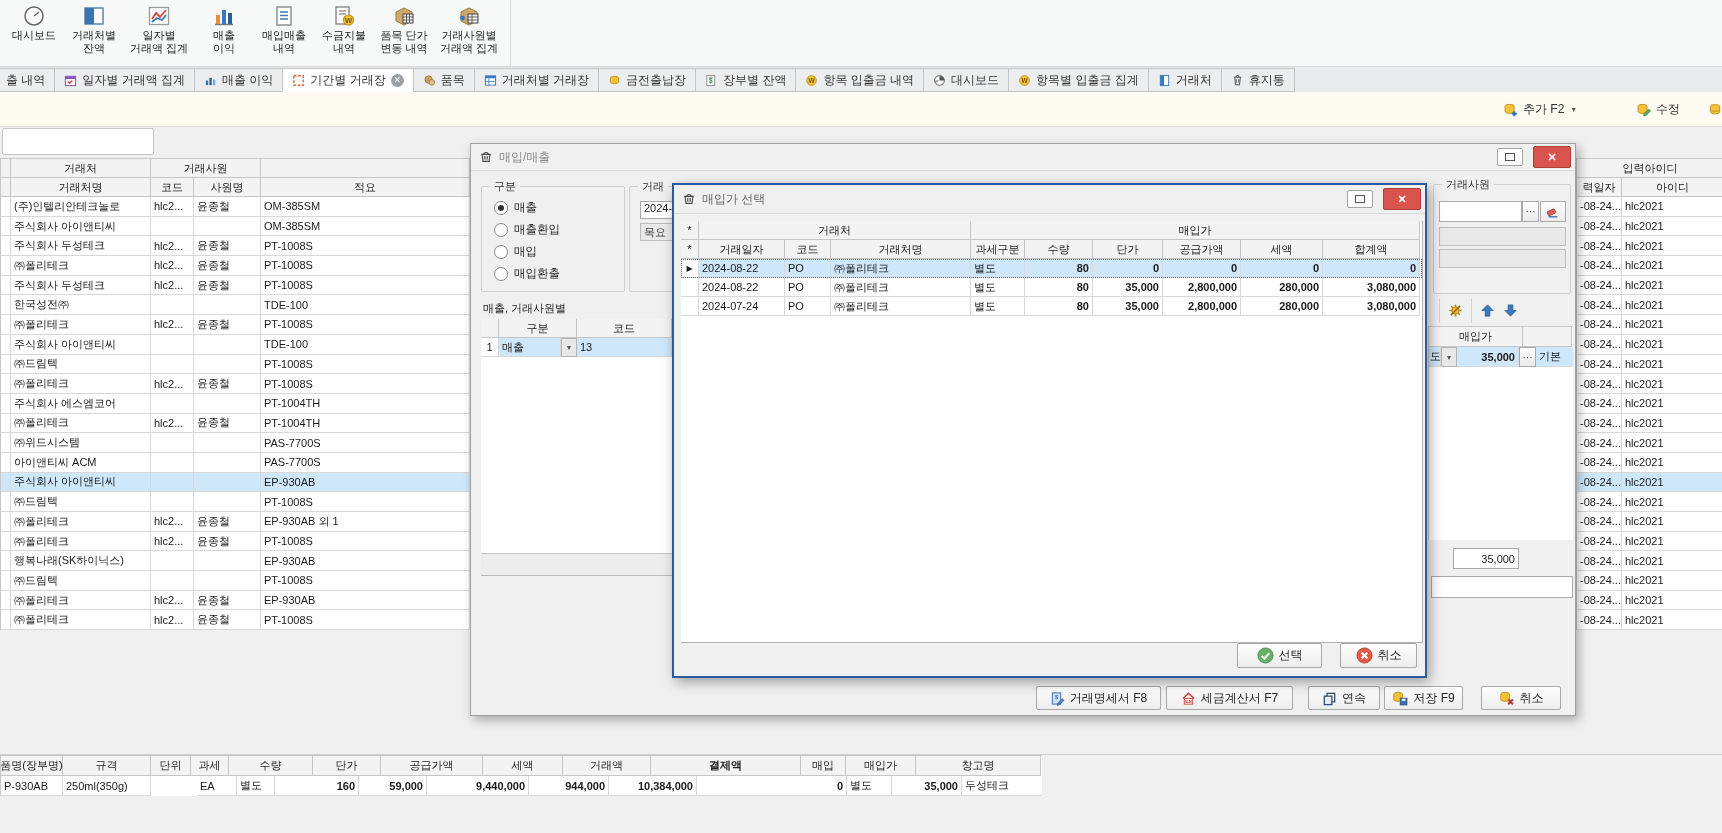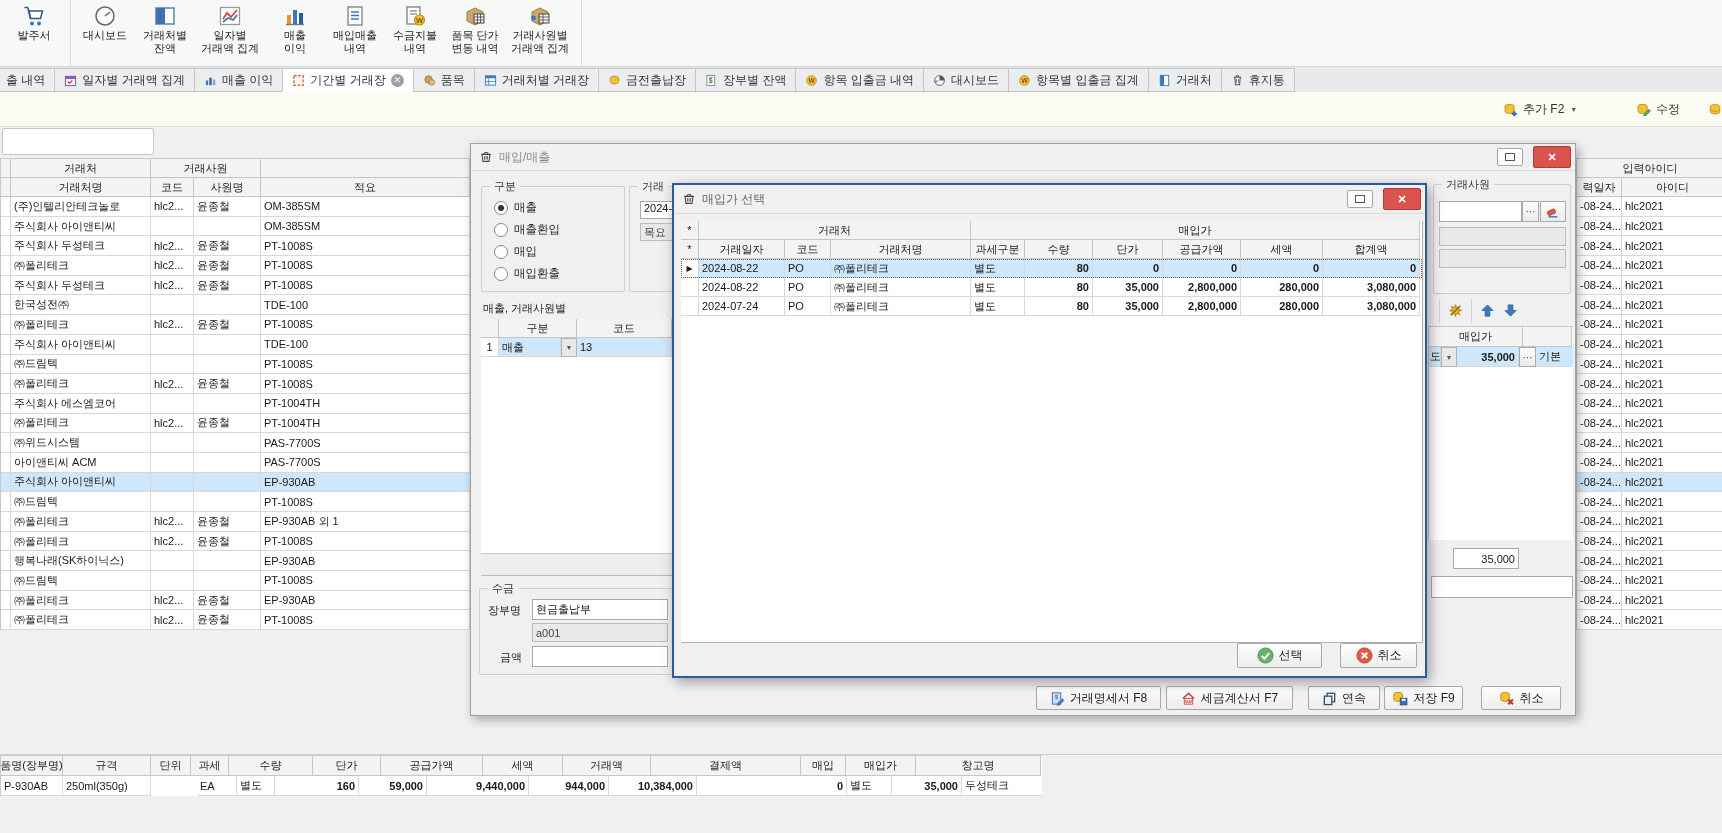--- a/index.html
+++ b/index.html
@@ -74,37 +74,20 @@
 </style>
 </head>
 <body>
 
 <div id="ribbon">
     <div class="rgroup">
       <div class="ritem">
         <div class="ric">
           <span class="ic">
             <svg viewBox="0 0 24 24" width="24" height="24">
-              <path d="M2.5 3.5h3L7 7" fill="none" stroke="#33567e" stroke-width="1.5"></path>
-              <path d="M6.5 7h14l-2 7.5H8.5z" fill="#fff" stroke="#33567e" stroke-width="1.5"></path>
-              <path d="M8.5 14.5 7 7" fill="none" stroke="#33567e" stroke-width="1.5"></path>
-              <circle cx="10" cy="19.5" r="2" fill="#3a78bd"></circle>
-              <circle cx="17" cy="19.5" r="2" fill="#3a78bd"></circle>
-            </svg>
-          </span>
-        </div>
-        <div class="rlabel"><span>발주서</span></div>
-      </div>
-      <div class="group-label">발주 관리</div>
-    </div>
-    <div class="rgroup">
-      <div class="ritem">
-        <div class="ric">
-          <span class="ic">
-            <svg viewBox="0 0 24 24" width="24" height="24">
               <circle cx="12" cy="12" r="9" fill="#fdfdfd" stroke="#666" stroke-width="1.5"></circle>
               <path d="M12 12 17 8" stroke="#666" stroke-width="1.5"></path>
             </svg>
           </span>
         </div>
         <div class="rlabel"><span>대시보드</span></div>
       </div>
       <div class="ritem">
         <div class="ric">
           <span class="ic">
@@ -623,21 +606,21 @@
     <div class="grow" style="height: 20px;">
       <div class="c hd" style="width: 62px;">품명(장부명)</div>
       <div class="c hd" style="width: 88px;">규격</div>
       <div class="c hd" style="width: 40px;">단위</div>
       <div class="c hd" style="width: 38px;">과세</div>
       <div class="c hd" style="width: 84px;">수량</div>
       <div class="c hd" style="width: 68px;">단가</div>
       <div class="c hd" style="width: 102px;">공급가액</div>
       <div class="c hd" style="width: 80px;">세액</div>
       <div class="c hd" style="width: 88px;">거래액</div>
-      <div class="c hd" style="width: 150px;">결제액</div>
+      <div class="c hd" style="width: 150px; font-weight: bold;">결제액</div>
       <div class="c hd" style="width: 45px;">매입</div>
       <div class="c hd" style="width: 70px;">매입가</div>
       <div class="c hd" style="width: 125px;">창고명</div>
     </div>
     <div class="grow" style="height: 20px;">
       <div class="c" style="width: 62px;">P-930AB</div>
       <div class="c" style="width: 88px;">250ml(350g)</div>
       <div class="c" style="width: 40px; margin-left: 46px;">EA</div>
       <div class="c" style="width: 38px;">별도</div>
       <div class="c r" style="width: 84px;">160</div>
@@ -704,28 +687,20 @@
       <div class="grow" style="height: 19px;">
         <div class="c ctr" style="width: 18px;">1</div>
         <div class="c" style="width: 62px; background: rgb(207, 231, 250);">매출</div>
         <div class="ddbox" style="height: 100%;">▼</div>
         <div class="c" style="width: 95px; background: rgb(207, 231, 250);">13</div>
       </div>
       <div class="pfill" style="height: 196px;"></div>
       <div style="height: 22px; background: rgb(237, 237, 238); border-top: 1px solid rgb(198, 198, 198);"></div>
     </div>
 
-  <div class="gbox" style="left:8px;top:444px;width:194px;height:85px;">
-    <span class="glabel">수금</span>
-    <div class="lbl" style="left:8px;top:14px;">장부명</div>
-    <input class="tinp" style="left: 52px; top: 10px; width: 136px; height: 21px;" value="현금출납부">
-    <div class="tinp gray" style="left:52px;top:34px;width:136px;height:19px;">a001</div>
-    <div class="lbl" style="left:20px;top:61px;">금액</div>
-    <input class="tinp" style="left: 52px; top: 57px; width: 136px; height: 21px;" value="">
-  </div>
 
   <div class="gbox" style="left:962px;top:40px;width:136px;height:108px;">
     <span class="glabel">거래사원</span>
     <input class="tinp" style="left: 5px; top: 16px; width: 83px; height: 21px;" value="">
     <div class="smallbtn" style="position:absolute;left:88px;top:16px;width:17px;height:21px;">···</div>
     <div class="smallbtn" style="position:absolute;left:106px;top:16px;width:26px;height:21px;">
         <span class="ic">
           <svg viewBox="0 0 16 16" width="14" height="14">
             <rect x="2" y="6" width="9" height="5" rx="1" transform="rotate(-25 6 9)" fill="#d95f55" stroke="#a8443c"></rect>
             <path d="M3 13.5h10" stroke="#3a6fb0" stroke-width="1.6"></path>

